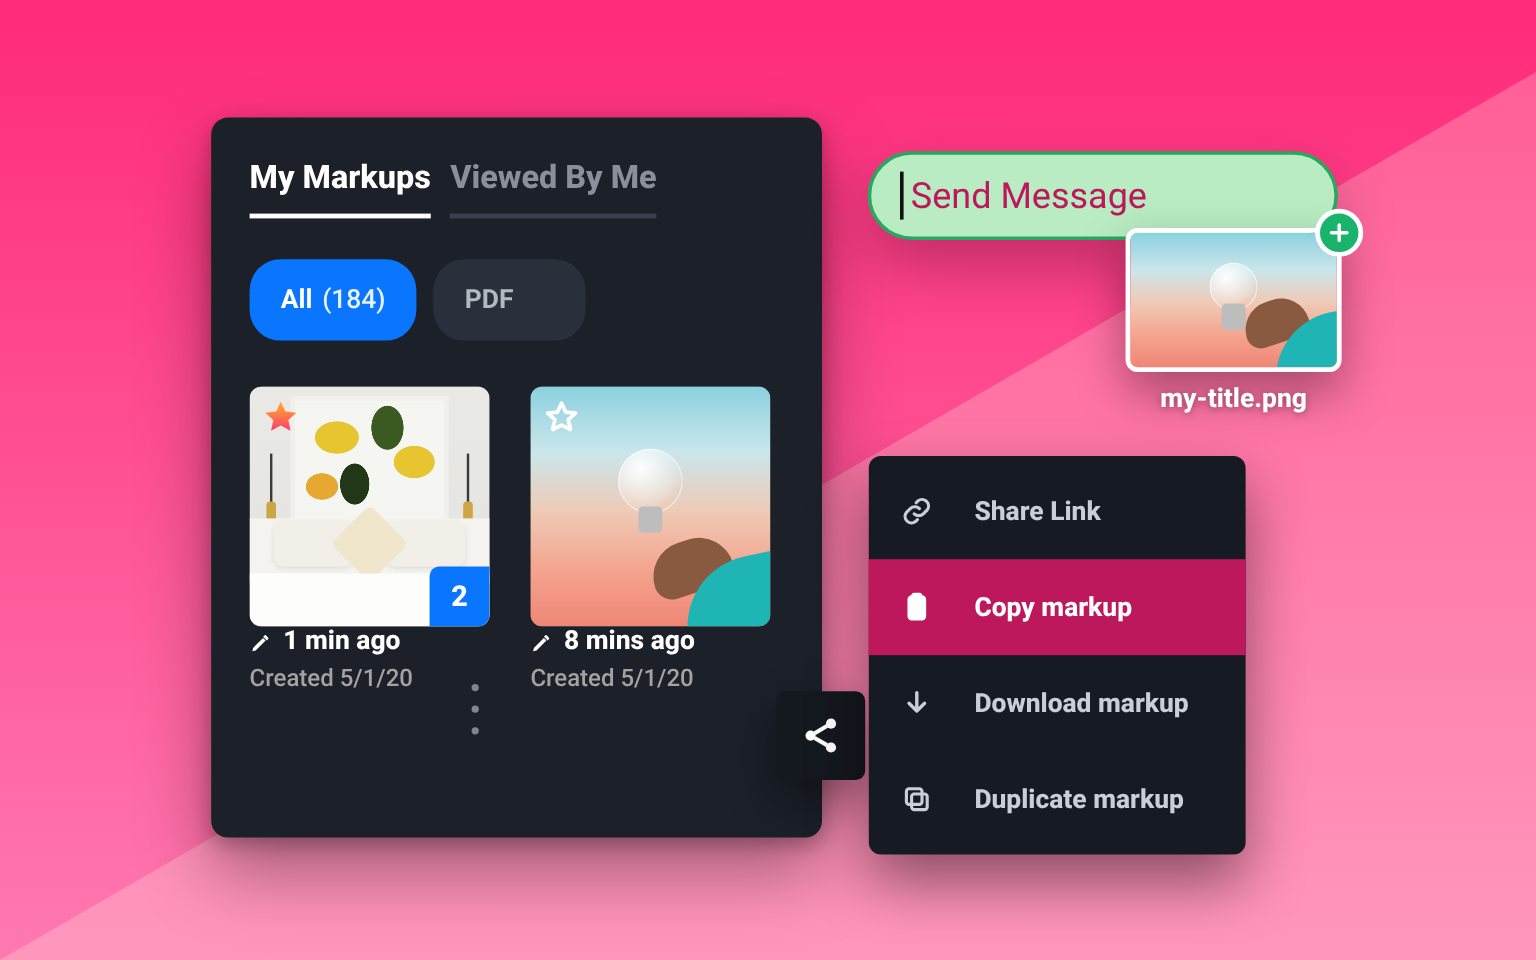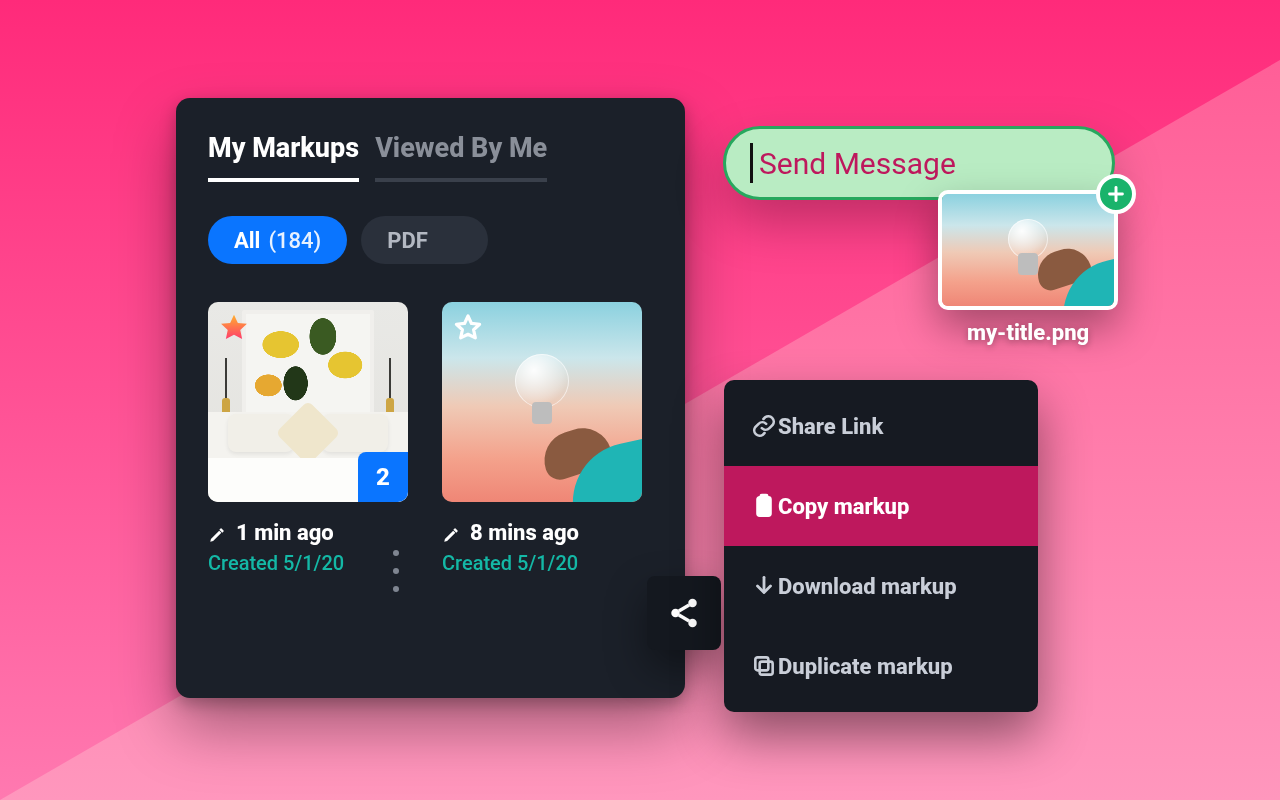--- a/index.html
+++ b/index.html
@@ -36,21 +36,21 @@
     border-bottom:4px solid transparent;
     color:#8a8f99;
     cursor:pointer;
   }
   .tab.active { color:#fff; border-bottom-color:#fff; }
   .tab.inactive { border-bottom-color:#3a404b; }
 
   .chips { display:flex; gap:14px; padding:34px 0 0 32px; overflow:hidden; }
   .chip {
     display:inline-flex; align-items:center; gap:8px;
-    height:48px; padding:0 26px;
+    height:68px; padding:0 26px;
     border-radius:26px;
     background:#2a303b;
     color:#b3b8c2;
     font-size:22px; font-weight:700;
     white-space:nowrap;
     cursor:pointer;
   }
   .chip .count { font-weight:500; opacity:0.85; }
   .chip.active { background:#0a75ff; color:#fff; }
   .chip.active .count { opacity:0.9; }
@@ -68,24 +68,24 @@
   }
   .badge-count {
     position:absolute; right:0; bottom:0;
     width:50px; height:50px;
     background:#0a75ff; color:#fff;
     display:flex; align-items:center; justify-content:center;
     font-size:24px; font-weight:800;
     border-top-left-radius:8px;
   }
 
-  .meta { margin-top:18px; }
+  .meta { }
   .meta-row1 { display:flex; align-items:center; gap:10px; color:#fff; font-size:22px; font-weight:800; }
   .pencil { width:18px; height:18px; display:inline-block; }
-  .meta-row2 { margin-top:6px; color:#14b8a6; font-size:20px; font-weight:500; }
+  .meta-row2 { margin-top:6px; color:#a3a3a3; font-size:20px; font-weight:500; }
   .dots { position:absolute; right:-2px; top:248px; width:28px; height:42px; display:flex; flex-direction:column; align-items:center; justify-content:space-between; cursor:pointer; }
   .dots span { width:6px; height:6px; border-radius:50%; background:#7f8591; }
 
   
   .room {
     position:absolute; inset:0;
     background: linear-gradient(#e9e9e6, #e3e2de);
   }
   .room .art {
     position:absolute; left:34px; top:8px; width:132px; height:110px;
@@ -141,21 +141,21 @@
   
   .menu {
     position:absolute; left:724px; top:380px;
     width:314px;
     background:#161a22;
     border-radius:10px;
     box-shadow:0 24px 50px rgba(0,0,0,.45);
     padding:6px 0;
   }
   .menu-item {
-    display:flex; align-items:center; gap:0;
+    display:flex; align-items:center; gap:34px;
     height:80px; padding:0 26px;
     color:#c9ced8; font-size:22px; font-weight:800;
     cursor:pointer;
   }
   .menu-item .micon { width:28px; height:28px; display:flex; align-items:center; justify-content:center; }
   .menu-item.active { background:#be185d; color:#fff; }
   .menu-item.active svg { stroke:#fff; fill:#fff; }
 
   
   .pill {

